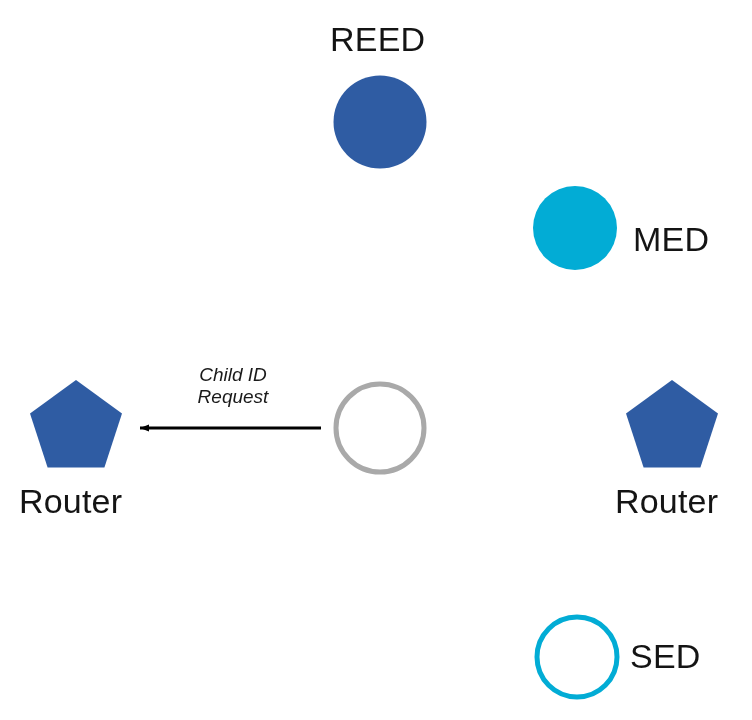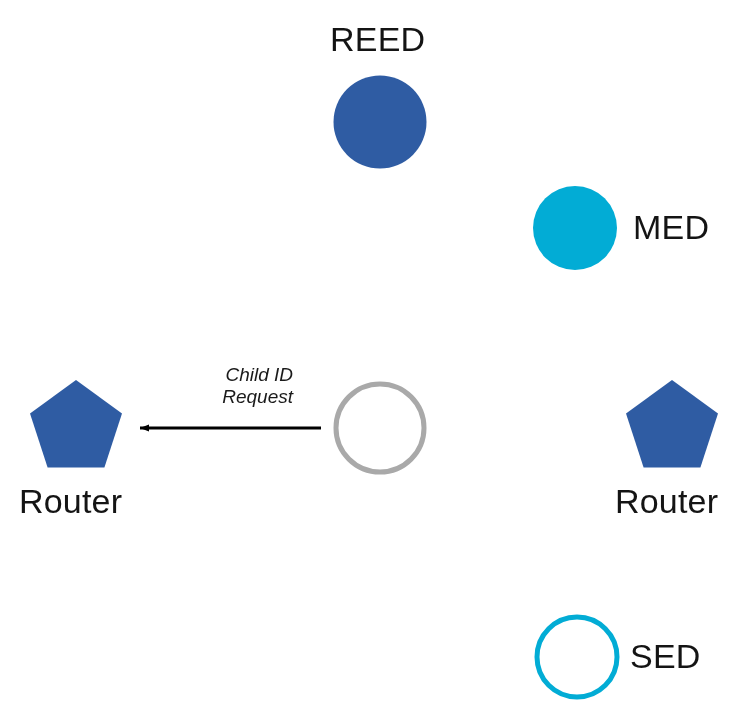--- a/index.html
+++ b/index.html
@@ -37,26 +37,26 @@
     white-space: nowrap;
     font-weight: 400;
     font-family: "Liberation Sans", "DejaVu Sans", sans-serif;
   }
   .edge-label {
     position: absolute;
     color: #1a1a1a;
     font-size: 19px;
     line-height: 22px;
     font-style: italic;
-    text-align: right;
+    text-align: center;
     white-space: pre-line;
     font-family: "Liberation Sans", "DejaVu Sans", sans-serif;
   }
   #label-reed   { left: 330px; top: 22px; }
-  #label-med    { left: 633px; top: 210px; }
+  #label-med    { left: 633px; top: 222px; }
   #label-router-left  { left: 19px;  top: 484px; }
   #label-router-right { left: 615px; top: 484px; }
   #label-sed    { left: 630px; top: 639px; }
   #label-child-id-request { left: 173px; top: 364px; width: 120px; }
 </style>
 </head>
 <body>
 
 <div id="diagram-root">
 

